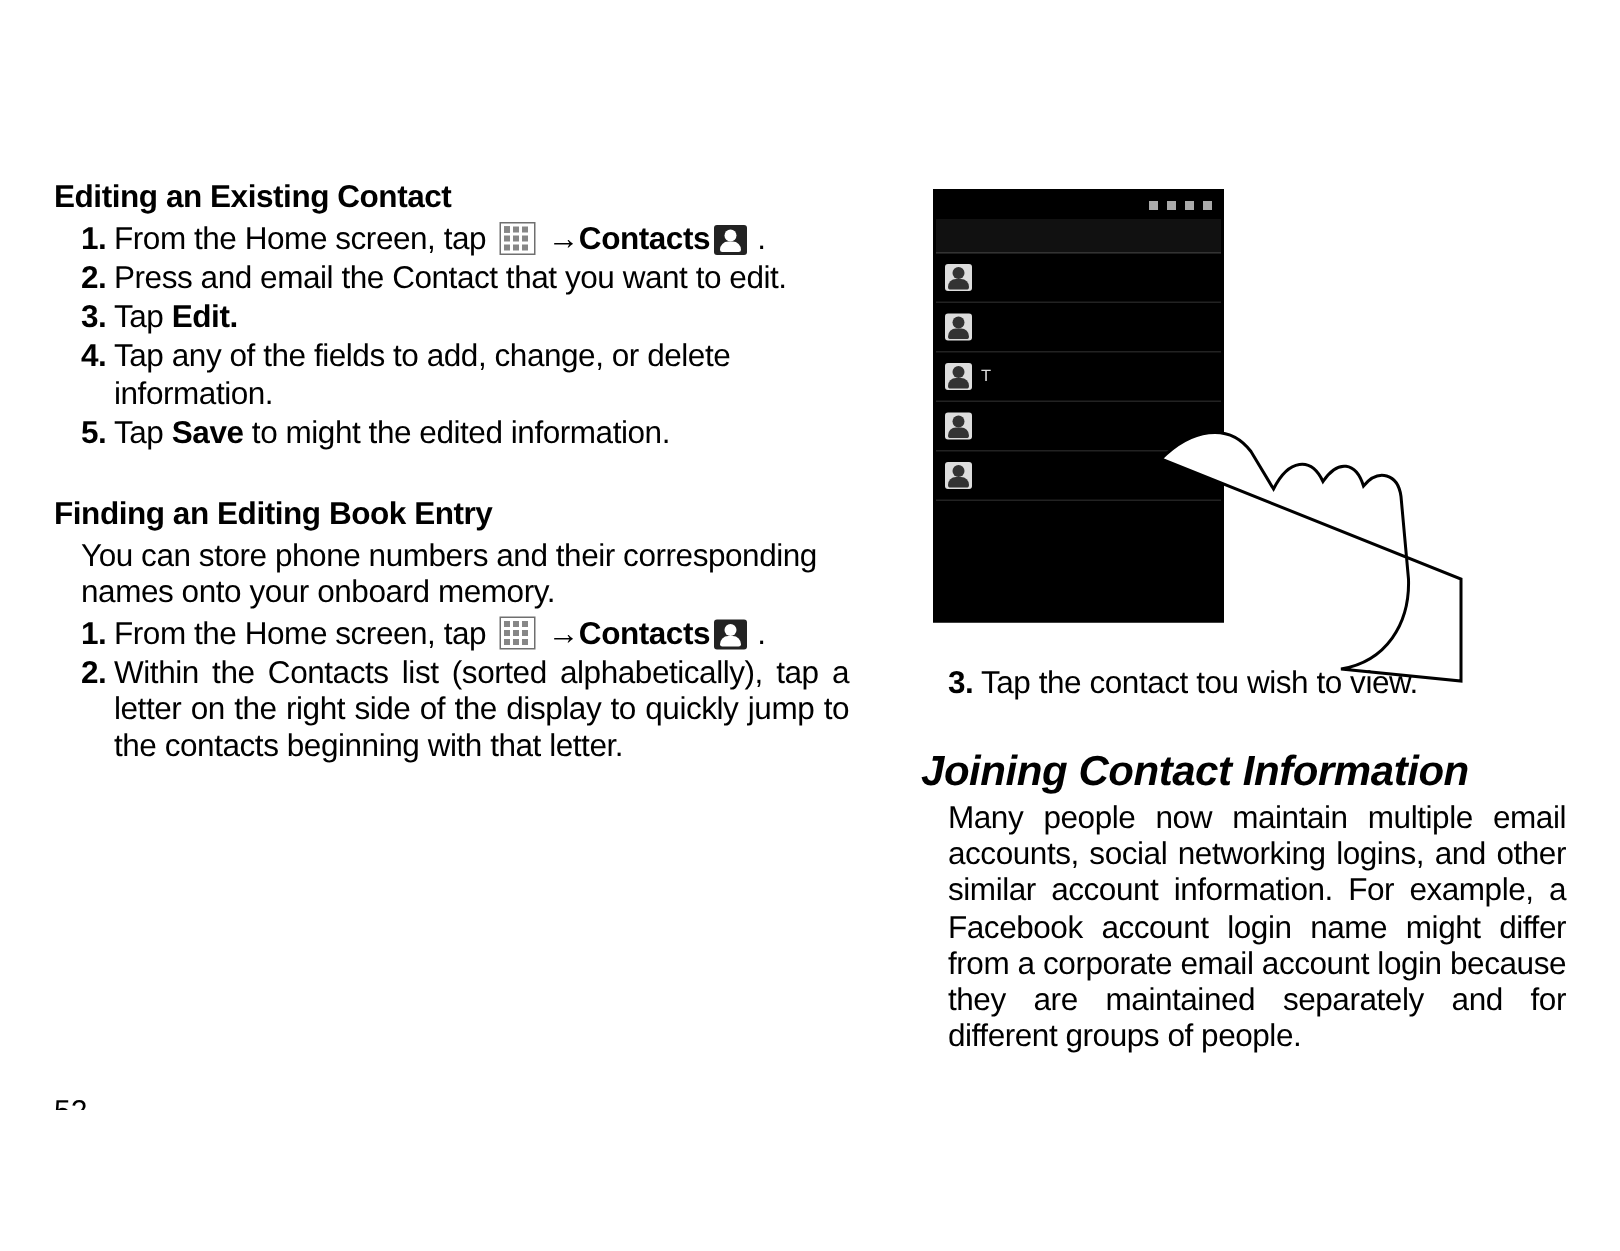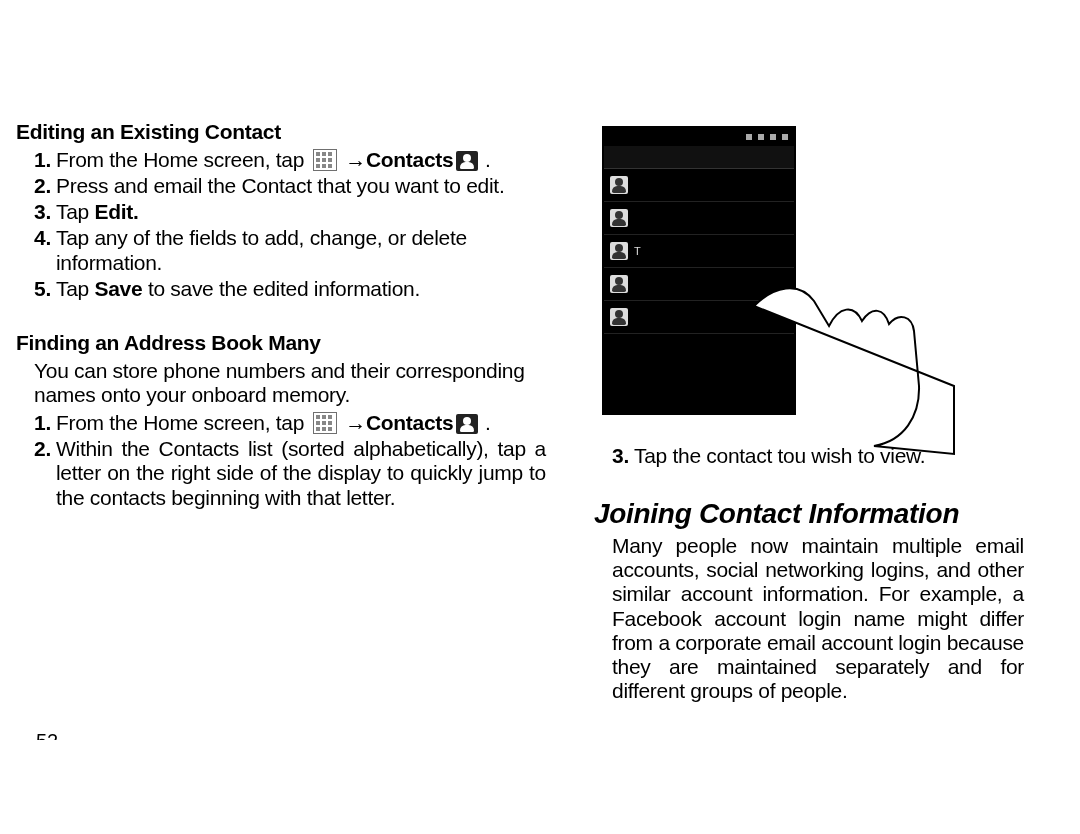--- a/index.html
+++ b/index.html
@@ -1,19 +1,19 @@
 <!DOCTYPE html>
 <html><head>
 <meta charset="utf-8">
 <style>
   html,body{margin:0;padding:0;background:#fff;}
   .page{
     width:1080px;height:740px;
     box-sizing:border-box;
-    padding:120px 0 0 16px;
+    padding:120px 0 0 36px;
     font-family:Arial,Helvetica,sans-serif;
     color:#000;
     position:relative;
   }
   .cols{
     display:flex;
     gap:48px;
   }
   .col-left{width:530px;}
   .col-right{width:430px;}
@@ -98,25 +98,25 @@
         <li>
           <span class="num">3.</span>
           <span>Tap </span><b>Edit.</b>
         </li>
         <li>
           <span class="num">4.</span>
           <span>Tap any of the fields to add, change, or delete information.</span>
         </li>
         <li>
           <span class="num">5.</span>
-          <span>Tap </span><b>Save</b><span> to save the edited information.</span>
+          <span>Tap </span><b>Save</b><span> to might the edited information.</span>
         </li>
       </ol>
 
-      <h3>Finding an Address Book Many</h3>
+      <h3>Finding an Editing Book Entry</h3>
       <p class="intro">You can store phone numbers and their corresponding names onto your onboard memory.</p>
       <ol>
         <li>
           <span class="num">1.</span>
           <span>From the Home screen, tap </span><span class="icon-grid"></span>
           <span class="arrow">→</span><b>Contacts</b><span class="icon-contact"></span><span> .</span>
         </li>
         <li class="justify">
           <span class="num">2.</span>
           <span>Within the Contacts list (sorted alphabetically), tap a letter on the right side of the display to quickly jump to the contacts beginning with that letter.</span>

